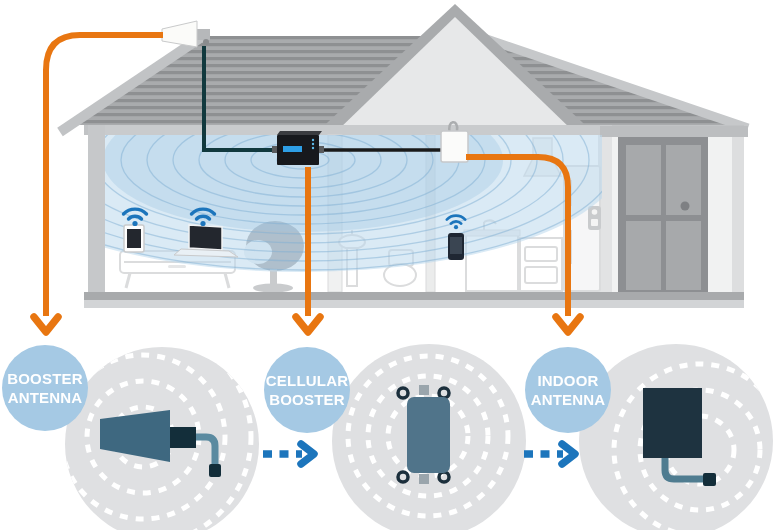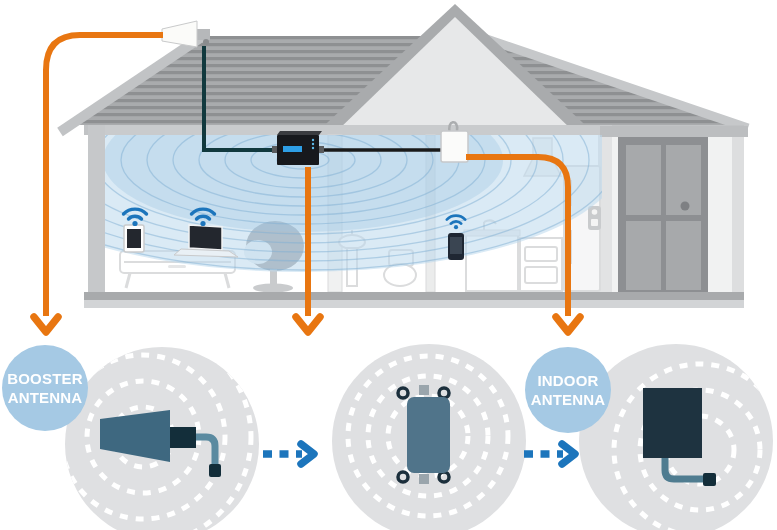--- a/index.html
+++ b/index.html
@@ -287,17 +287,21 @@
       <rect x="703" y="473" width="13" height="13" rx="2" fill="#132E3A"></rect>
       <rect x="643" y="388" width="59" height="70" fill="var(--device-navy)"></rect>
     </g>
   </g>
 </svg>
 
 <div class="badge" style="left:2px;top:345px;">
   <span>BOOSTER</span>
   <span>ANTENNA</span>
 </div>
+<div class="badge" style="left:264px;top:347px;">
+  <span>CELLULAR</span>
+  <span>BOOSTER</span>
+</div>
 <div class="badge" style="left:525px;top:347px;justify-content:center;">
   <span>INDOOR</span>
   <span>ANTENNA</span>
 </div>
 </div>
 
 </body></html>

